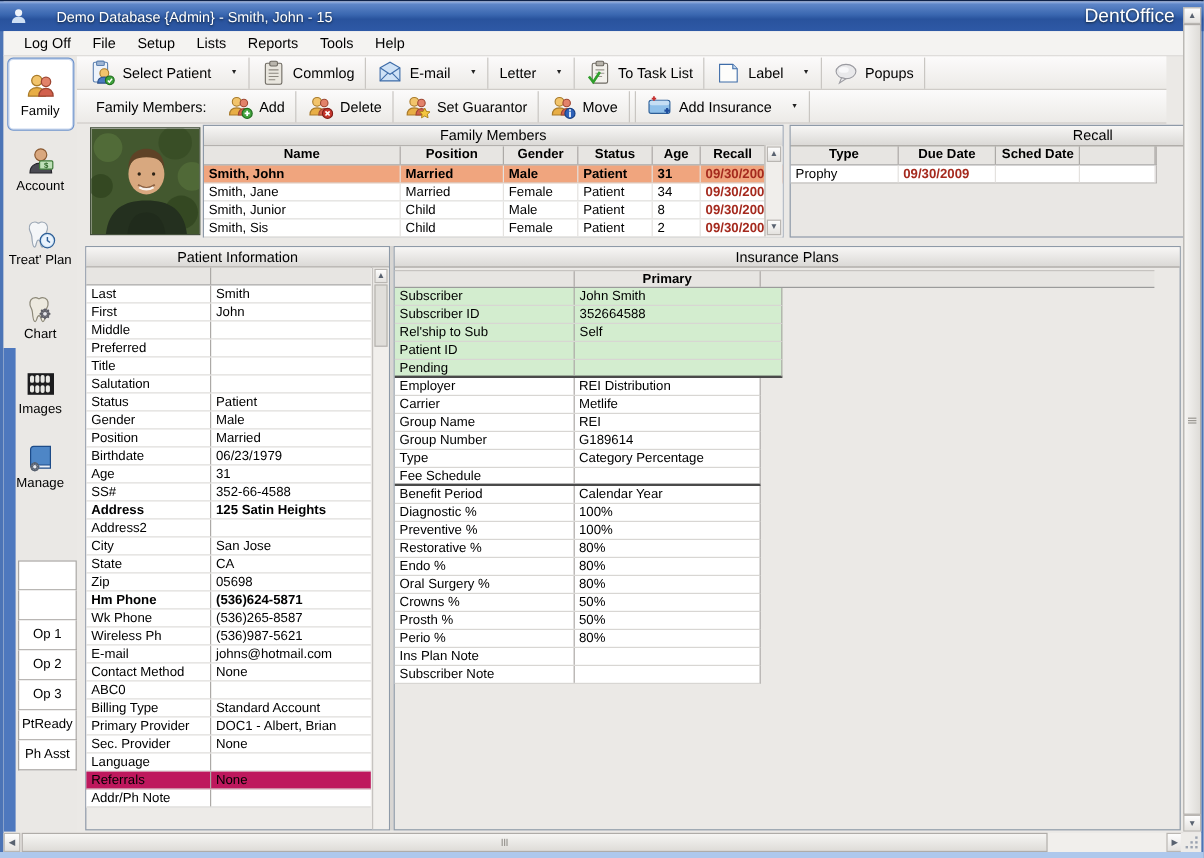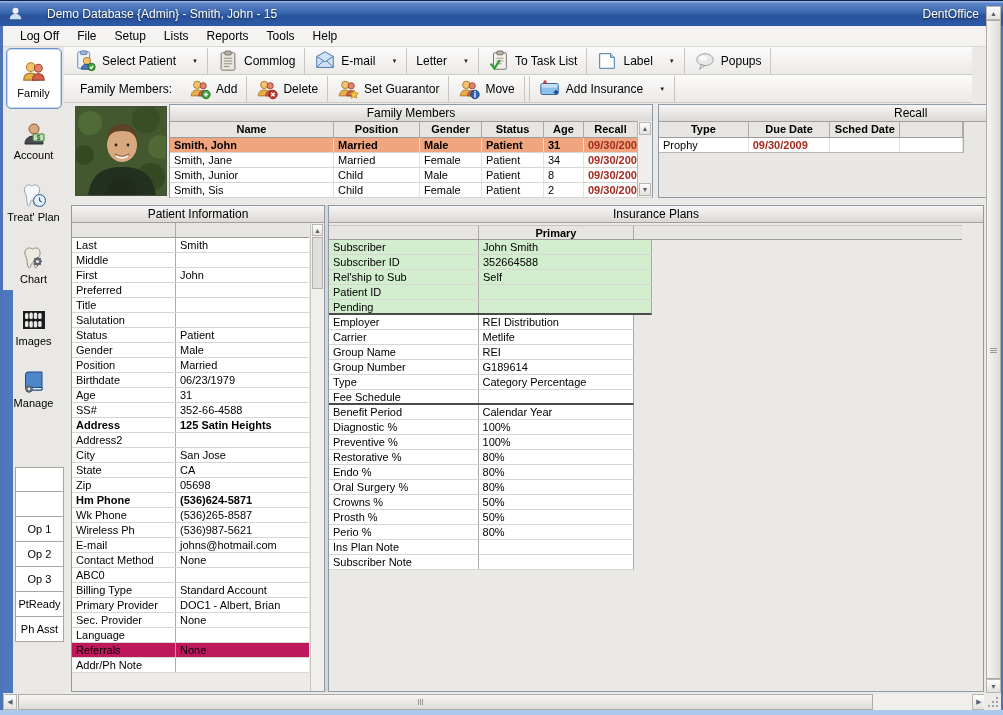--- a/index.html
+++ b/index.html
@@ -6,21 +6,21 @@
   html,body { width:1003px; height:715px; overflow:hidden;
     font-family:"Liberation Sans","DejaVu Sans",sans-serif; font-size:11px; color:#000; }
   .window { position:absolute; inset:0; background:#EBE9E6;
     border-left:3px solid #4C74B6; border-right:2px solid #4C74B6; }
 
   
   .titlebar { position:absolute; top:0; left:-3px; right:-2px; height:26px;
     background:linear-gradient(180deg,#A6BCE6 0%,#5E86C8 10%,#3A67B0 45%,#29539D 60%,#2E59A6 100%);
     border-top:1px solid #0E2248; display:flex; align-items:center; padding:0 8px; gap:24px; }
   .title-text { color:#fff; font-size:12px; text-shadow:0 1px 2px #123; }
-  .brand { margin-left:auto; margin-right:16px; color:#fff; font-size:12px; text-shadow:0 1px 2px #123; }
+  .brand { margin-left:auto; margin-right:16px; color:#fff; font-size:16px; text-shadow:0 1px 2px #123; }
   .app-ic { display:inline-flex; width:15px; height:15px; }
 
   
   .menubar { position:absolute; top:26px; left:0; right:15px; height:21px;
     background:#F4F3F1; border-bottom:1px solid #DAD8D5; display:flex; align-items:center; padding-left:8px; }
   .menu-item { padding:3px 9px; font-size:12px; cursor:default; }
 
   
   .toolbar { position:absolute; left:61px; right:29px; height:28px;
     background:linear-gradient(#FCFBFB,#ECEAE7); border-bottom:1px solid #CFCCC8;
@@ -501,26 +501,26 @@
     <div class="pt-headrow">
       <div class="pt-l"></div>
         <div class="pt-v"></div>
     </div>
     <div id="pt-rows">
         <div class="pt-row">
           <div class="pt-l">Last</div>
           <div class="pt-v">Smith</div>
         </div>
         <div class="pt-row">
+          <div class="pt-l">First</div>
+          <div class="pt-v">John</div>
+        </div>
+        <div class="pt-row">
           <div class="pt-l">Middle</div>
           <div class="pt-v"></div>
-        </div>
-        <div class="pt-row">
-          <div class="pt-l">First</div>
-          <div class="pt-v">John</div>
         </div>
         <div class="pt-row">
           <div class="pt-l">Preferred</div>
           <div class="pt-v"></div>
         </div>
         <div class="pt-row">
           <div class="pt-l">Title</div>
           <div class="pt-v"></div>
         </div>
         <div class="pt-row">

